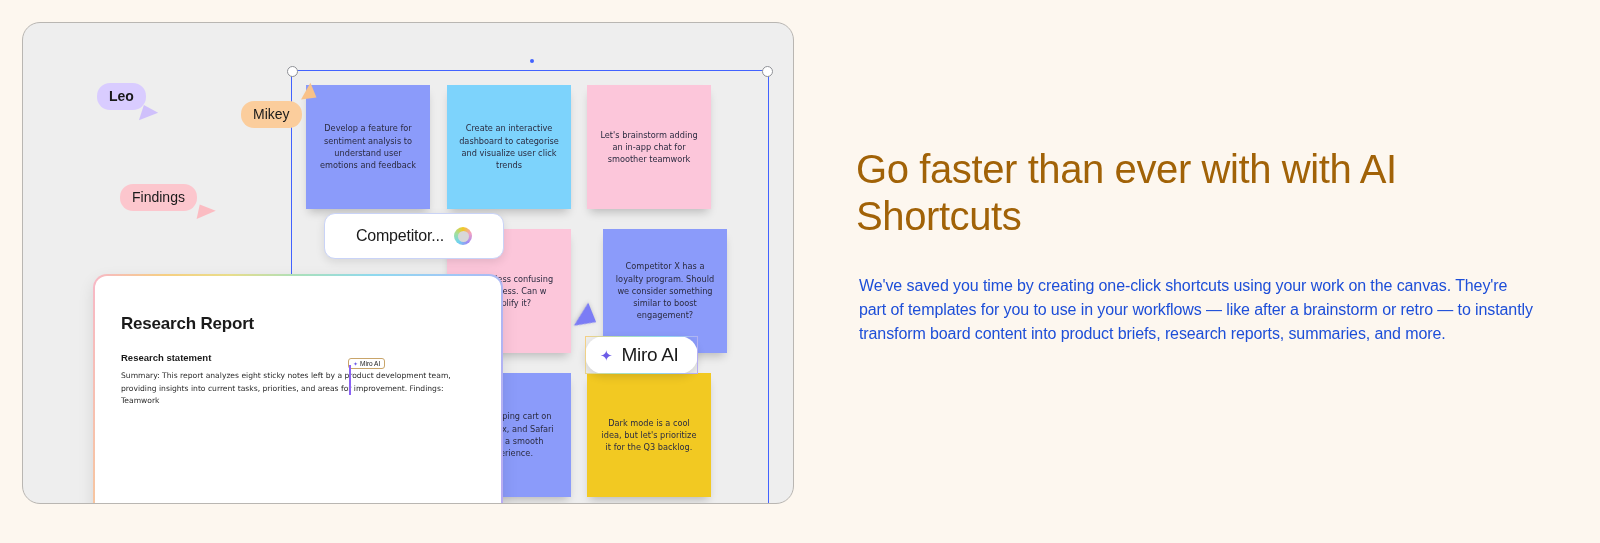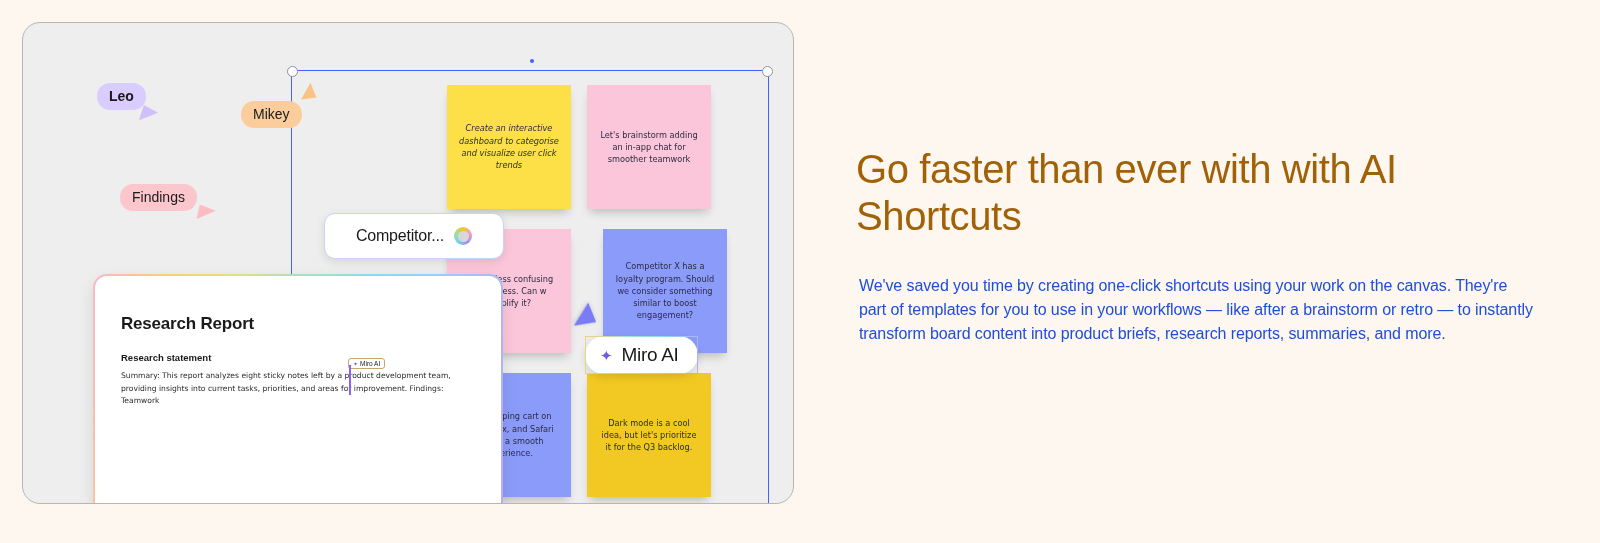--- a/index.html
+++ b/index.html
@@ -228,21 +228,24 @@
     letter-spacing:-0.1px;
   }
 </style>
 </head>
 <body>
 
 <div class="page">
 
   <div class="canvas-panel">
 
-    <div class="sticky" style="left:424px;top:62px;width:124px;height:124px;background:#fde047;font-style:italic;">
+    <div class="sticky" style="left:283px;top:62px;width:124px;height:124px;background:#8b9bfa;">
+      <span>Develop a feature for sentiment analysis to understand user emotions and feedback</span>
+    </div>
+    <div class="sticky" style="left:424px;top:62px;width:124px;height:124px;background:#7dd3fc;">
       <span>Create an interactive dashboard to categorise and visualize user click trends</span>
     </div>
     <div class="sticky" style="left:564px;top:62px;width:124px;height:124px;background:#fcc6da;">
       <span>Let's brainstorm adding an in-app chat for smoother teamwork</span>
     </div>
 
     <div class="sticky" style="left:424px;top:206px;width:124px;height:124px;background:#fcc6da;">
       <span>want a less confusing up process. Can w simplify it?</span>
     </div>
     <div class="sticky" style="left:580px;top:206px;width:124px;height:124px;background:#8b9bfa;">

